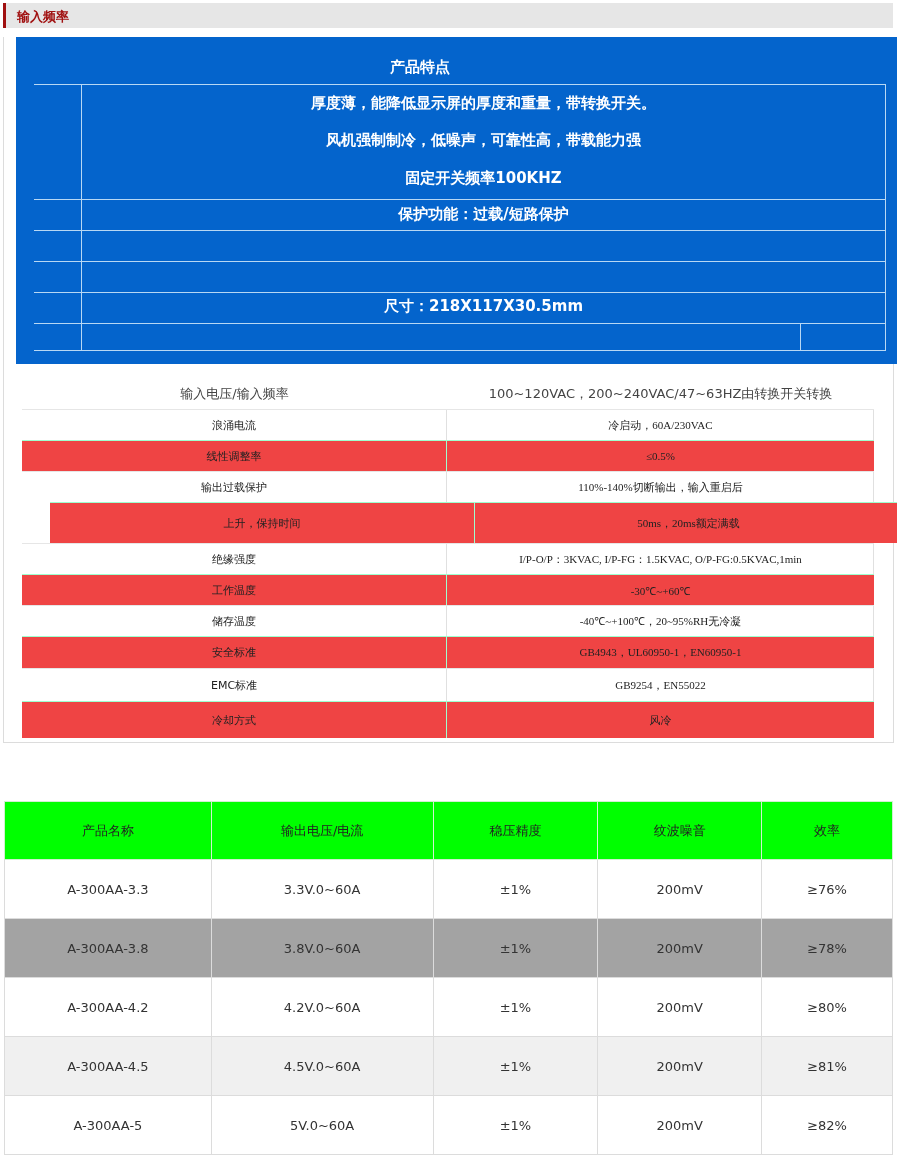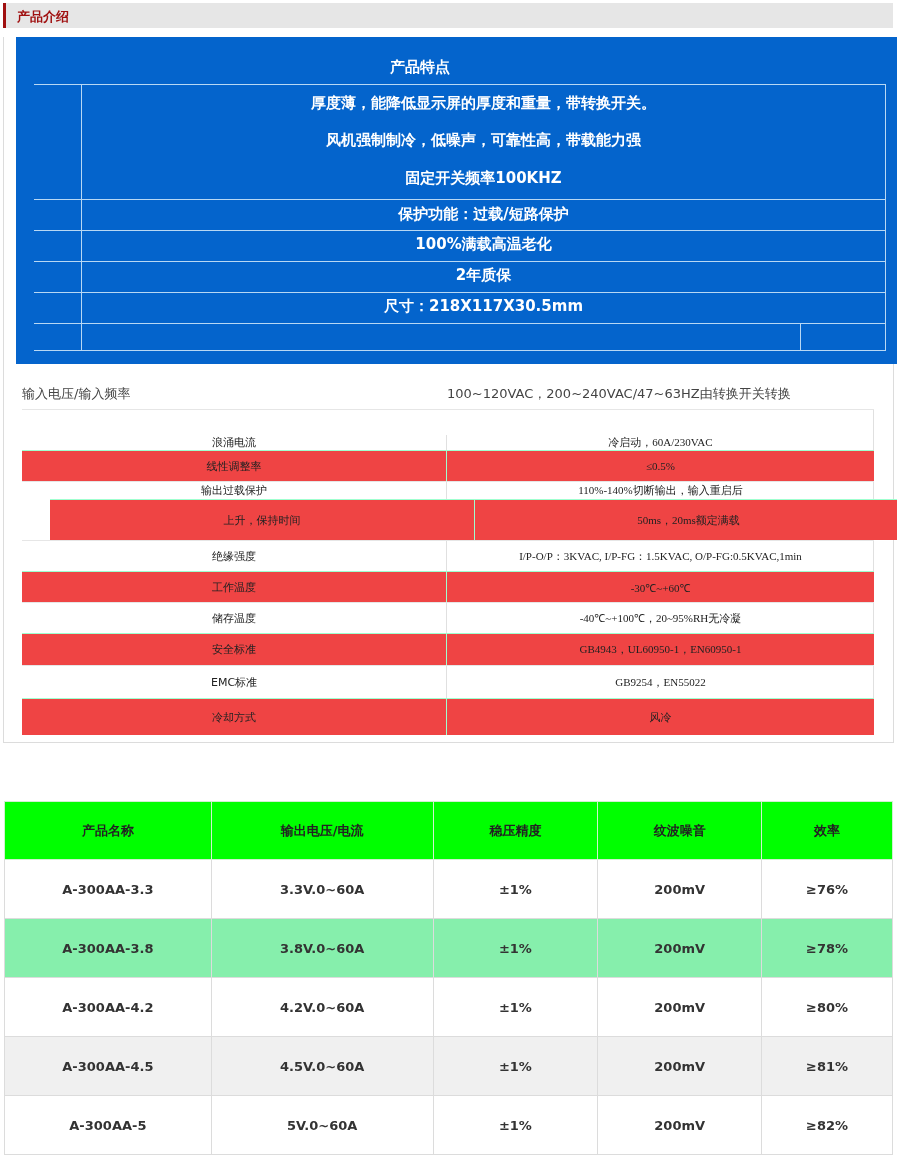--- a/index.html
+++ b/index.html
@@ -30,49 +30,49 @@
   }
   .ft-line-h { position: absolute; height: 1px; background: #b8d8f4; }
   .ft-line-v { position: absolute; width: 1px; background: #b8d8f4; }
   .ft-text {
     position: absolute; left: 66px; width: 803px; text-align: center;
     color: #fff; font-size: 15px; font-weight: bold; white-space: nowrap;
   }
 
   
   .spec-head {
-    position: absolute; top: 385px; font-size: 13px; color: #444; text-align: left;
+    position: absolute; top: 385px; font-size: 13px; color: #444; text-align: center;
   }
   .spec-table {
     position: absolute; left: 22px; top: 409px; width: 852px;
     border-right: 1px solid #e0e0e0;
   }
   .spec-row { display: flex; width: 852px; border-top: 1px solid #e6e6e6; }
   .spec-row.green { background: #ef4444; border-top-color: #9fffcf; }
   .spec-row .c1 { width: 425px; border-right: 1px solid #e0e0e0; text-align: center; font-size: 11px; color: #222; display: flex; align-items: center; justify-content: center; }
   .spec-row.green .c1 { border-right-color: #9fffcf; }
   .spec-row .c2 { flex: 1; text-align: center; font-size: 11px; color: #222; display: flex; align-items: center; justify-content: center; font-family: Liberation Serif, serif; }
 
   
   .model-table {
     position: absolute; left: 4px; top: 801px; width: 889px; border-collapse: collapse;
   }
   .model-table th, .model-table td {
-    border: 1px solid #dcdcdc; text-align: center; font-size: 13px; font-weight: bold; color: #333;
+    border: 1px solid #dcdcdc; text-align: center; font-size: 13px; font-weight: normal; color: #333;
   }
   .model-table th { background: #00ff00; height: 58px; color: #222; border-color: #d0f0d0; }
   .model-table td { height: 59px; }
-  .model-table tr.green td { background: #86efac; }
+  .model-table tr.green td { background: #a3a3a3; }
   .model-table tr.grey td { background: #f0f0f0; }
 </style>
 </head>
 <body>
 
 <div class="section-header">
-  <span>产品介绍</span>
+  <span>输入频率</span>
 </div>
 
 <div class="content-frame"></div>
 
 <div class="features">
   <div class="features-title">产品特点</div>
 
   <div class="ft-line-h" style="left:18px; top:47px; width:852px;"></div>
   <div class="ft-line-h" style="left:18px; top:162px; width:852px;"></div>
   <div class="ft-line-h" style="left:18px; top:193px; width:852px;"></div>
@@ -82,38 +82,36 @@
   <div class="ft-line-h" style="left:18px; top:313px; width:852px;"></div>
 
   <div class="ft-line-v" style="left:65px; top:47px; height:266px;"></div>
   <div class="ft-line-v" style="left:869px; top:47px; height:266px;"></div>
   <div class="ft-line-v" style="left:784px; top:286px; height:27px;"></div>
 
   <div class="ft-text" style="top:57px;">厚度薄，能降低显示屏的厚度和重量，带转换开关。</div>
   <div class="ft-text" style="top:94px;">风机强制制冷，低噪声，可靠性高，带载能力强</div>
   <div class="ft-text" style="top:132px;">固定开关频率100KHZ</div>
   <div class="ft-text" style="top:168px;">保护功能：过载/短路保护</div>
-  <div class="ft-text" style="top:198px;">100%满载高温老化</div>
-  <div class="ft-text" style="top:229px;">2年质保</div>
   <div class="ft-text" style="top:260px;">尺寸：218X117X30.5mm</div>
 </div>
 
 <div class="spec-head" style="left:22px; width:425px;">输入电压/输入频率</div>
 <div class="spec-head" style="left:447px; width:427px;">100~120VAC，200~240VAC/47~63HZ由转换开关转换</div>
 
 <div class="spec-table">
-  <div class="spec-row" style="height:41px;align-items:flex-end;">
+  <div class="spec-row" style="height:31px;">
     <div class="c1">浪涌电流</div>
     <div class="c2">冷启动，60A/230VAC</div>
   </div>
   <div class="spec-row green" style="height:31px;">
     <div class="c1">线性调整率</div>
     <div class="c2">≤0.5%</div>
   </div>
-  <div class="spec-row" style="height:18px;">
+  <div class="spec-row" style="height:31px;">
     <div class="c1">输出过载保护</div>
     <div class="c2">110%-140%切断输出，输入重启后</div>
   </div>
   <div class="spec-row green" style="height:41px;margin-left:28px;">
     <div class="c1">上升，保持时间</div>
     <div class="c2">50ms，20ms额定满载</div>
   </div>
   <div class="spec-row" style="height:31px;">
     <div class="c1">绝缘强度</div>
     <div class="c2">I/P-O/P：3KVAC, I/P-FG：1.5KVAC, O/P-FG:0.5KVAC,1min</div>

